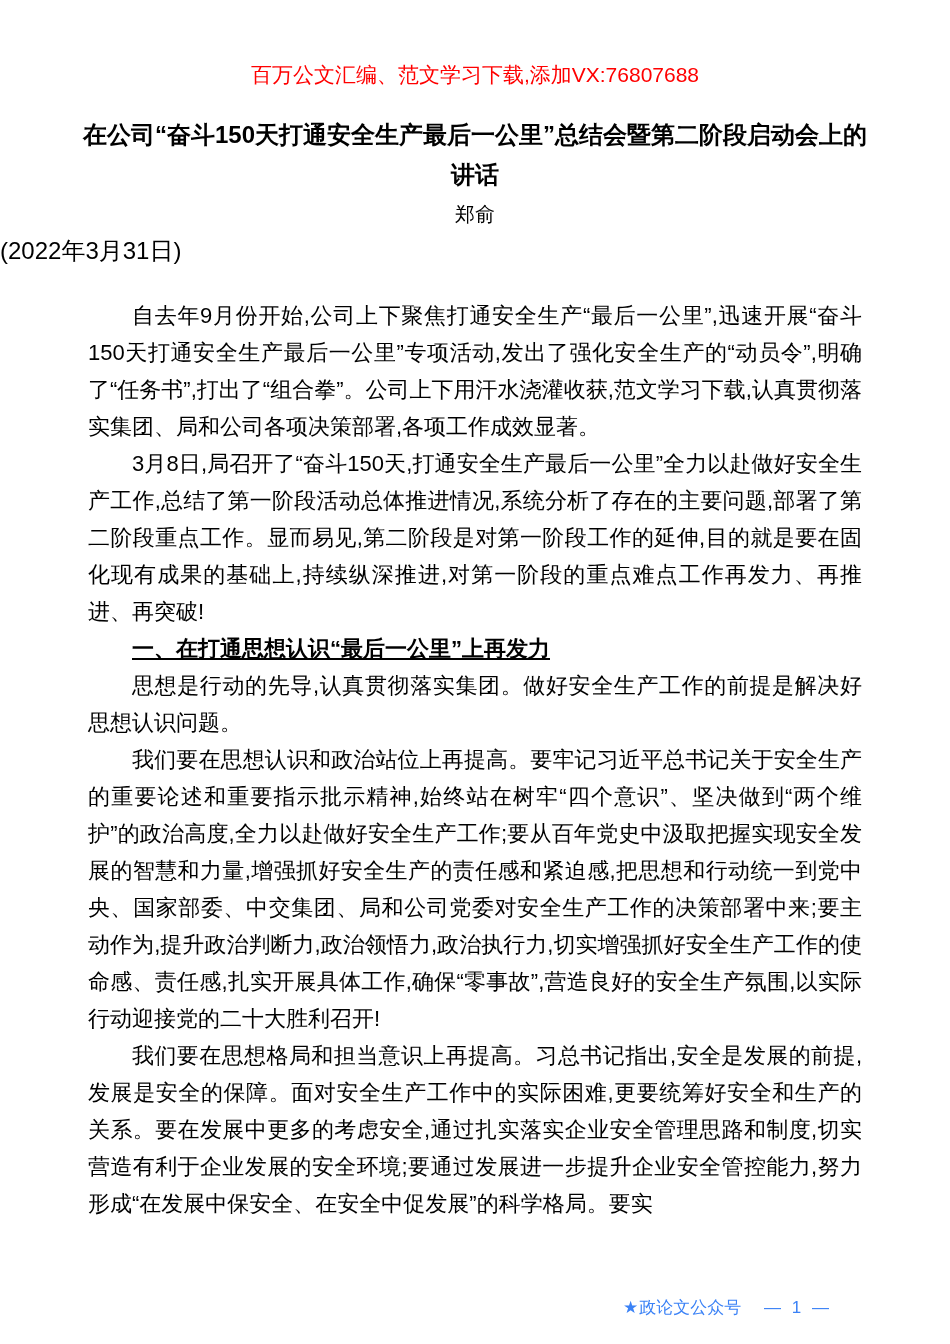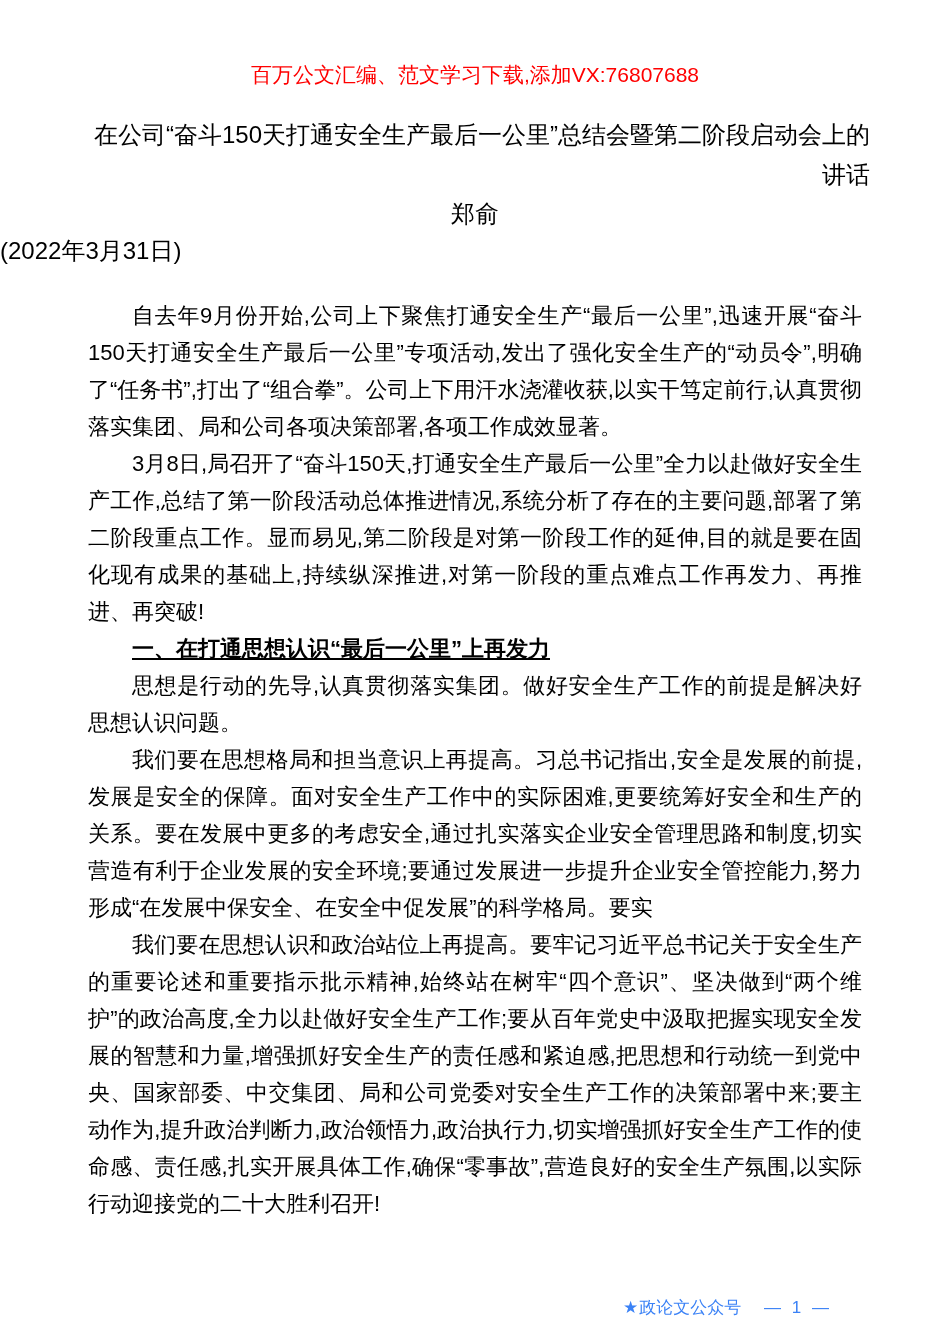--- a/index.html
+++ b/index.html
@@ -20,29 +20,29 @@
   .promo {
     margin-top: 44px;
     text-align: center;
     font-size: 21px;
     line-height: 28px;
     color: #ff0000;
     font-weight: 400;
   }
   .title {
     margin: 26px 80px 0 80px;
-    text-align: right;
+    text-align: center;
     font-size: 24px;
     line-height: 40px;
-    font-weight: 400;
+    font-weight: 700;
   }
   .author {
     margin-top: 2px;
     text-align: center;
-    font-size: 24px;
+    font-size: 20px;
     line-height: 34px;
   }
   .date-line {
     margin-top: 0;
     font-size: 24px;
     line-height: 40px;
   }
   .doc-body {
     margin: 26px 88px 0 88px;
     font-size: 22px;
@@ -82,26 +82,26 @@
 
   <div class="promo">百万公文汇编、范文学习下载,添加VX:76807688</div>
 
   <h1 class="title">在公司“奋斗150天打通安全生产最后一公里”总结会暨第二阶段启动会上的讲话</h1>
 
   <div class="author">郑俞</div>
 
   <div class="date-line">(2022年3月31日)</div>
 
   <div class="doc-body">
-    <p>自去年9月份开始,公司上下聚焦打通安全生产“最后一公里”,迅速开展“奋斗150天打通安全生产最后一公里”专项活动,发出了强化安全生产的“动员令”,明确了“任务书”,打出了“组合拳”。公司上下用汗水浇灌收获,以实干笃定前行,认真贯彻落实集团、局和公司各项决策部署,各项工作成效显著。</p>
+    <p>自去年9月份开始,公司上下聚焦打通安全生产“最后一公里”,迅速开展“奋斗150天打通安全生产最后一公里”专项活动,发出了强化安全生产的“动员令”,明确了“任务书”,打出了“组合拳”。公司上下用汗水浇灌收获,范文学习下载,认真贯彻落实集团、局和公司各项决策部署,各项工作成效显著。</p>
     <p>3月8日,局召开了“奋斗150天,打通安全生产最后一公里”全力以赴做好安全生产工作,总结了第一阶段活动总体推进情况,系统分析了存在的主要问题,部署了第二阶段重点工作。显而易见,第二阶段是对第一阶段工作的延伸,目的就是要在固化现有成果的基础上,持续纵深推进,对第一阶段的重点难点工作再发力、再推进、再突破!</p>
     <p class="section-heading">一、在打通思想认识“最后一公里”上再发力</p>
     <p>思想是行动的先导,认真贯彻落实集团。做好安全生产工作的前提是解决好思想认识问题。</p>
+    <p>我们要在思想认识和政治站位上再提高。要牢记习近平总书记关于安全生产的重要论述和重要指示批示精神,始终站在树牢“四个意识”、坚决做到“两个维护”的政治高度,全力以赴做好安全生产工作;要从百年党史中汲取把握实现安全发展的智慧和力量,增强抓好安全生产的责任感和紧迫感,把思想和行动统一到党中央、国家部委、中交集团、局和公司党委对安全生产工作的决策部署中来;要主动作为,提升政治判断力,政治领悟力,政治执行力,切实增强抓好安全生产工作的使命感、责任感,扎实开展具体工作,确保“零事故”,营造良好的安全生产氛围,以实际行动迎接党的二十大胜利召开!</p>
     <p>我们要在思想格局和担当意识上再提高。习总书记指出,安全是发展的前提,发展是安全的保障。面对安全生产工作中的实际困难,更要统筹好安全和生产的关系。要在发展中更多的考虑安全,通过扎实落实企业安全管理思路和制度,切实营造有利于企业发展的安全环境;要通过发展进一步提升企业安全管控能力,努力形成“在发展中保安全、在安全中促发展”的科学格局。要实</p>
-    <p>我们要在思想认识和政治站位上再提高。要牢记习近平总书记关于安全生产的重要论述和重要指示批示精神,始终站在树牢“四个意识”、坚决做到“两个维护”的政治高度,全力以赴做好安全生产工作;要从百年党史中汲取把握实现安全发展的智慧和力量,增强抓好安全生产的责任感和紧迫感,把思想和行动统一到党中央、国家部委、中交集团、局和公司党委对安全生产工作的决策部署中来;要主动作为,提升政治判断力,政治领悟力,政治执行力,切实增强抓好安全生产工作的使命感、责任感,扎实开展具体工作,确保“零事故”,营造良好的安全生产氛围,以实际行动迎接党的二十大胜利召开!</p>
   </div>
 
   <div class="footer">
     <span class="star">★</span><span>政论文公众号</span>
     <span class="page-number">— 1 —</span>
   </div>
 
 </div>
 
 </body></html>

